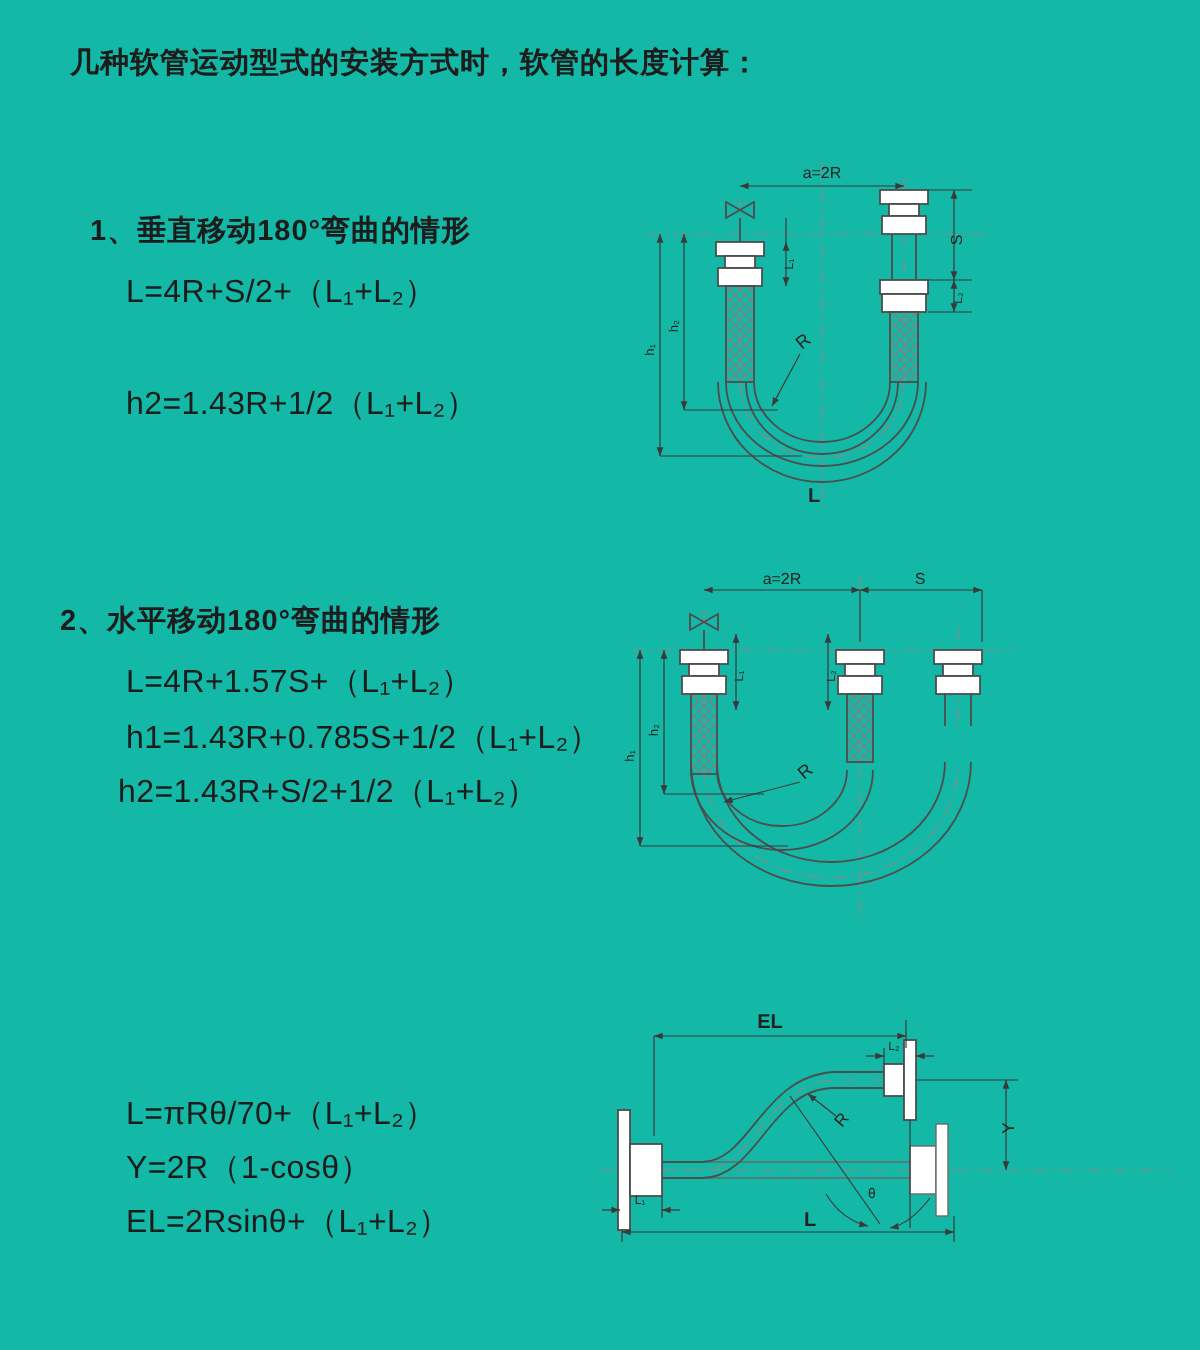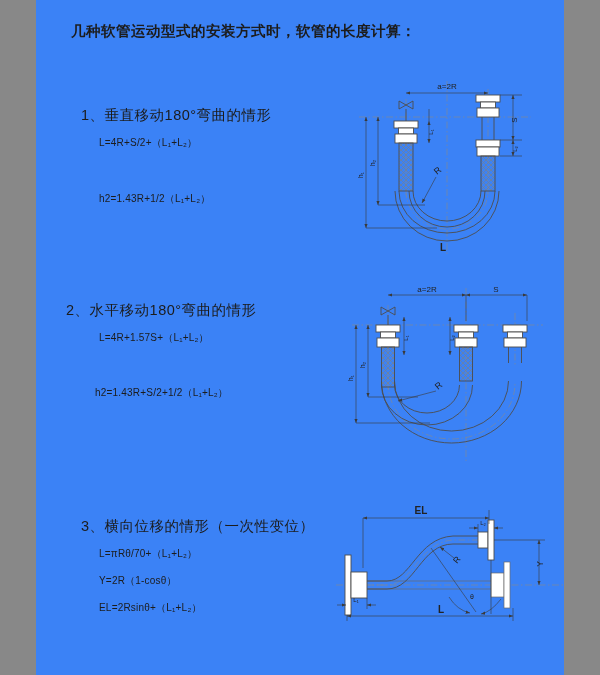--- a/index.html
+++ b/index.html
@@ -1,42 +1,42 @@
 <!DOCTYPE html>
 <html><head>
 <meta charset="utf-8">
 <style>
   html,body{margin:0;padding:0;background:#888;}
   .page{
-    position:relative;width:528px;height:675px;background:#3b82f6;
+    position:relative;width:600px;height:675px;background:#14b8a6;
     font-family:"Liberation Sans","DejaVu Sans",sans-serif;color:#1c1c1c;
     overflow:hidden;margin:0 auto;
   }
   .doc-title{position:absolute;left:35px;top:22px;font-size:14.5px;font-weight:bold;letter-spacing:.5px;}
-  .sec-heading{position:absolute;font-size:14.5px;font-weight:normal;letter-spacing:.5px;}
-  .formula{position:absolute;font-size:10px;font-weight:500;letter-spacing:.2px;}
+  .sec-heading{position:absolute;font-size:14.5px;font-weight:bold;letter-spacing:.5px;}
+  .formula{position:absolute;font-size:16px;font-weight:500;letter-spacing:.2px;}
   svg.diag{position:absolute;}
   svg text{font-family:"Liberation Sans","DejaVu Sans",sans-serif;fill:#222;}
 </style>
 </head>
 <body>
 
 <div class="page">
 
   <div class="doc-title">几种软管运动型式的安装方式时，软管的长度计算：</div>
 
   <div class="sec-heading" style="left:45px;top:106px">1、垂直移动180°弯曲的情形</div>
   <div class="formula" style="left:63px;top:136px">L=4R+S/2+（L₁+L₂）</div>
   <div class="formula" style="left:63px;top:192px">h2=1.43R+1/2（L₁+L₂）</div>
 
   <div class="sec-heading" style="left:30px;top:301px">2、水平移动180°弯曲的情形</div>
   <div class="formula" style="left:63px;top:331px">L=4R+1.57S+（L₁+L₂）</div>
+  <div class="formula" style="left:63px;top:359px">h1=1.43R+0.785S+1/2（L₁+L₂）</div>
   <div class="formula" style="left:59px;top:386px">h2=1.43R+S/2+1/2（L₁+L₂）</div>
 
-  <div class="sec-heading" style="left:45px;top:517px">3、横向位移的情形（一次性变位）</div>
   <div class="formula" style="left:63px;top:547px">L=πRθ/70+（L₁+L₂）</div>
   <div class="formula" style="left:63px;top:574px">Y=2R（1-cosθ）</div>
   <div class="formula" style="left:63px;top:601px">EL=2Rsinθ+（L₁+L₂）</div>
 
   <svg class="diag" style="left:305px;top:75px" width="290" height="185" viewBox="0 0 290 185">
     <defs>
       <marker id="arr" viewBox="0 0 10 10" refX="9" refY="5" markerWidth="8" markerHeight="8" orient="auto-start-reverse">
         <path d="M0,1.5 L9,5 L0,8.5 Z" fill="#3a3a3a"></path>
       </marker>
       <pattern id="braid" width="5" height="5" patternUnits="userSpaceOnUse">

